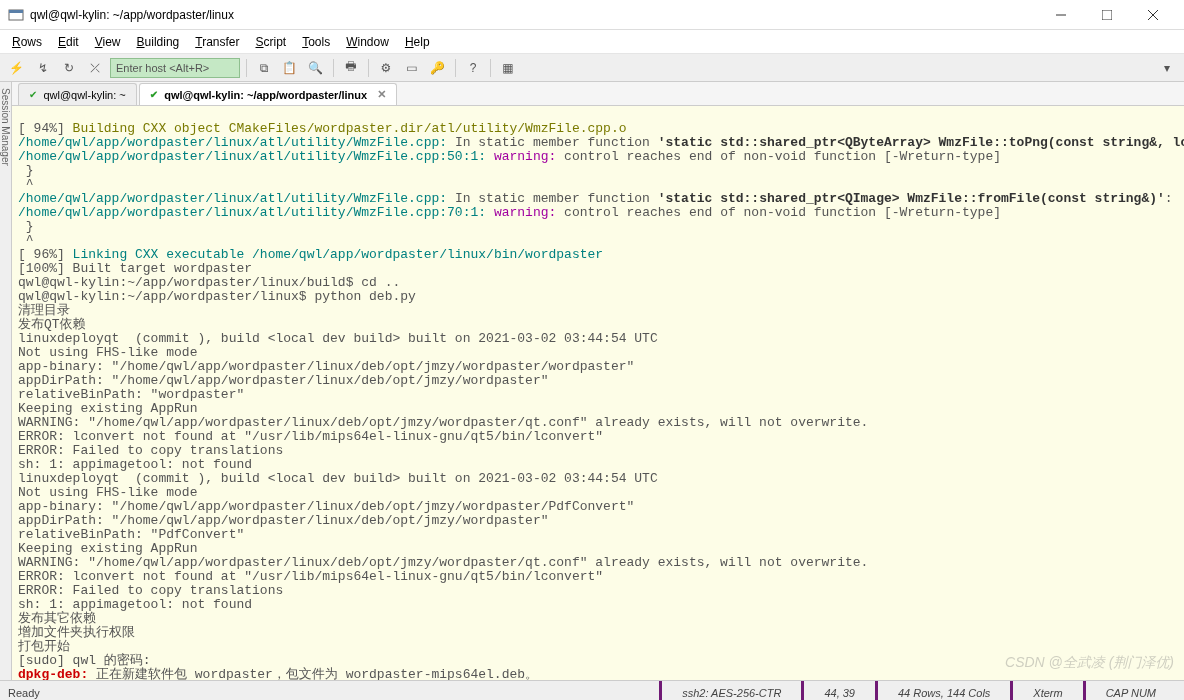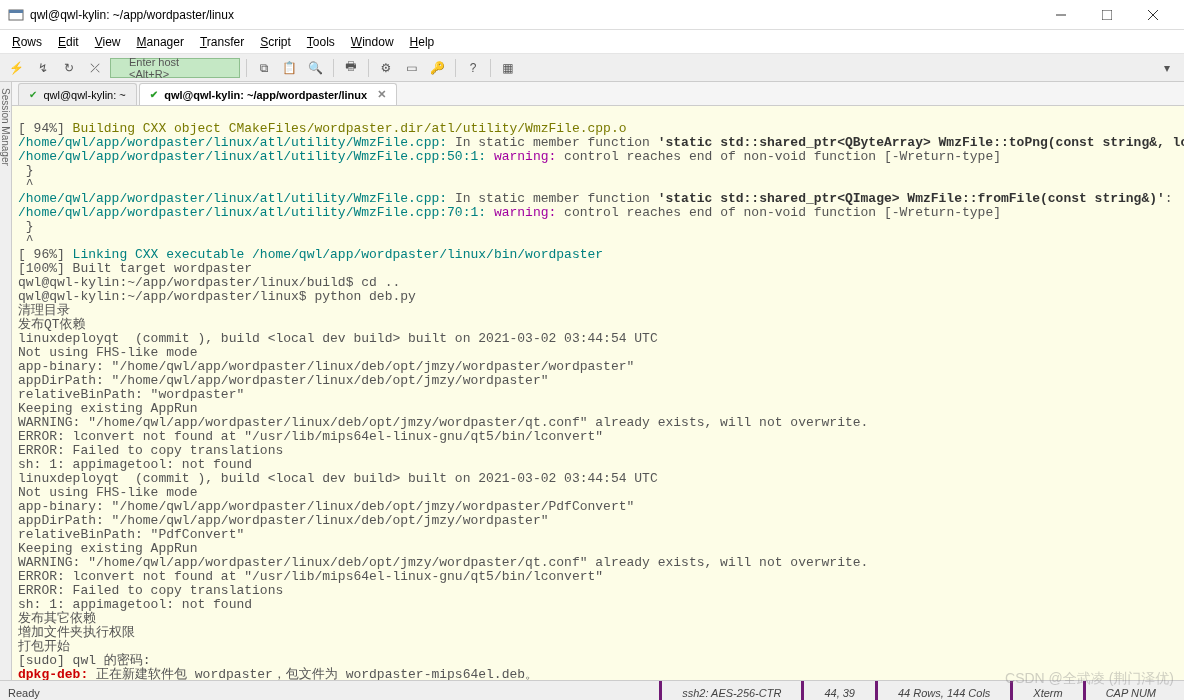--- a/index.html
+++ b/index.html
@@ -7,40 +7,40 @@
 .titlebar { height: 30px; background: #fff; display: flex; align-items: center; padding: 0 8px; border-bottom: 1px solid #ddd; }
 .titlebar .icon { width: 16px; height: 16px; margin-right: 6px; }
 .titlebar .title { flex: 1; font-size: 12px; }
 .titlebar .wbtns { display: flex; }
 .titlebar .wbtn { width: 46px; height: 30px; display: flex; align-items: center; justify-content: center; }
 .menubar { height: 24px; background: #fff; display: flex; align-items: center; padding: 0 12px; gap: 16px; font-size: 12px; border-bottom: 1px solid #e5e5e5; }
 .menubar span:first-letter { text-decoration: underline; }
 .toolbar { height: 28px; background: #efefef; display: flex; align-items: center; padding: 0 6px; gap: 4px; border-bottom: 1px solid #ccc; }
 .tbtn { width: 22px; height: 22px; display: flex; align-items: center; justify-content: center; color: #555; border-radius: 2px; }
 .tsep { width: 1px; height: 18px; background: #ccc; margin: 0 2px; }
-.hostbox { background: #c5e8c5; border: 1px solid #8fbf8f; height: 20px; width: 130px; padding: 0 18px; display: flex; align-items: center; color: #555; font-size: 11px; }
+.hostbox { background: #c5e8c5; border: 1px solid #8fbf8f; height: 20px; width: 130px; padding: 0 5px; display: flex; align-items: center; color: #555; font-size: 11px; }
 .main { display: flex; height: calc(100% - 30px - 24px - 28px - 20px); }
 .sidebar { width: 18px; background: #efefef; border-right: 1px solid #ccc; writing-mode: vertical-lr; text-orientation: mixed; font-size: 10px; padding-top: 6px; color: #666; }
 .workarea { flex: 1; display: flex; flex-direction: column; background: #fff; }
 .tabs { height: 24px; background: #f5f5f5; display: flex; align-items: flex-end; padding: 0 6px; border-bottom: 1px solid #ccc; position: relative; }
 .tab { height: 22px; padding: 0 10px; display: flex; align-items: center; gap: 6px; border: 1px solid #ccc; border-bottom: none; font-size: 11px; margin-right: 2px; border-radius: 3px 3px 0 0; }
 .tab.inactive { background: #eee; }
 .tab.active { background: #fff; font-weight: bold; }
 .tab .dot { color: #2a9d2a; font-size: 10px; }
 .tab .x { color: #888; font-size: 11px; margin-left: 4px; }
 .terminal { flex: 1; background: #fdfde7; font-family: Consolas, "Courier New", monospace; font-size: 13px; padding: 2px 6px; overflow: hidden; line-height: 14px; white-space: pre; color: #555; position: relative; }
 .t-olive { color: #7a7a00; }
 .t-purple { color: #a000a0; }
 .t-bold { font-weight: bold; color: #333; }
 .t-link { color: #008080; font-weight: normal; }
 .t-red { color: #cc0000; font-weight: bold; }
 .statusbar { height: 24px; background: #efefef; border-top: 1px solid #ccc; display: flex; align-items: center; padding: 0 8px; font-size: 11px; color: #444; }
 .statusbar .spacer { flex: 1; }
 .statusbar .cell { padding: 0 20px; border-left: 3px solid #701a75; height: 100%; display: flex; align-items: center; font-style: italic; }
-.watermark { position: absolute; right: 10px; bottom: 12px; color: rgba(120,120,120,0.35); font-size: 14px; font-family: sans-serif; pointer-events: none; }
+.watermark { position: absolute; right: 10px; bottom: 28px; color: rgba(120,120,120,0.35); font-size: 14px; font-family: sans-serif; pointer-events: none; font-style: italic; }
 </style>
 </head>
 <body>
 
 <div class="titlebar">
   <span class="icon"><svg width="16" height="16">
         <rect x="1" y="3" width="14" height="10" fill="#fff" stroke="#666"></rect>
         <rect x="1" y="3" width="14" height="3" fill="#5a7fa8"></rect>
       </svg></span>
   <span class="title">qwl@qwl-kylin: ~/app/wordpaster/linux</span>
@@ -61,21 +61,21 @@
           <line x1="10" y1="0" x2="0" y2="10" stroke="#333"></line>
         </svg>
       </div>
   </div>
 </div>
 
 <div class="menubar">
   <span>Rows</span>
   <span>Edit</span>
   <span>View</span>
-  <span>Manager</span>
+  <span>Building</span>
   <span>Transfer</span>
   <span>Script</span>
   <span>Tools</span>
   <span>Window</span>
   <span>Help</span>
 </div>
 
 <div class="toolbar">
   <div class="tbtn">⚡</div>
   <div class="tbtn">↯</div>

